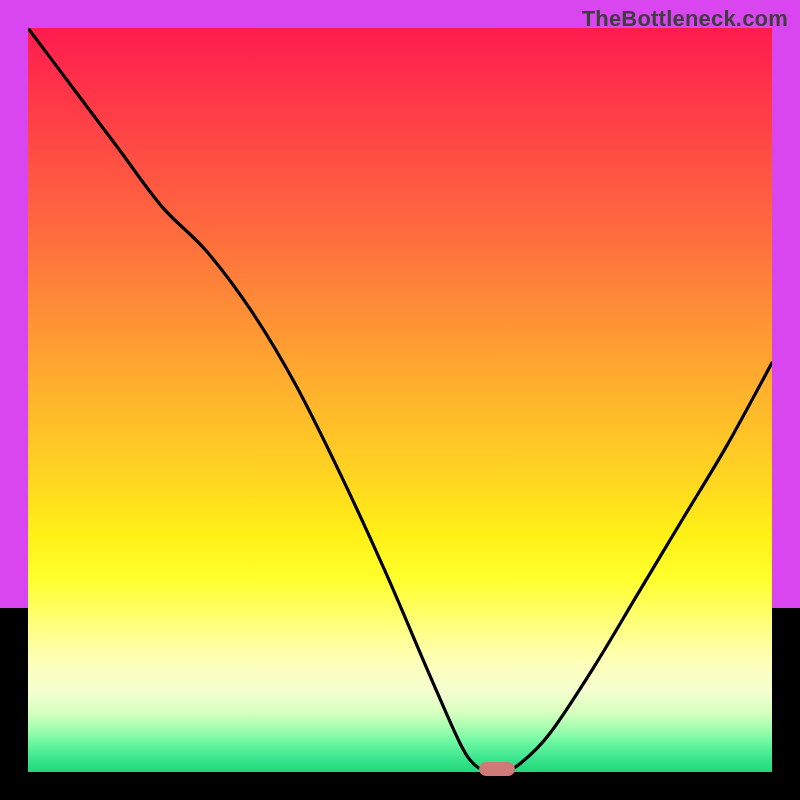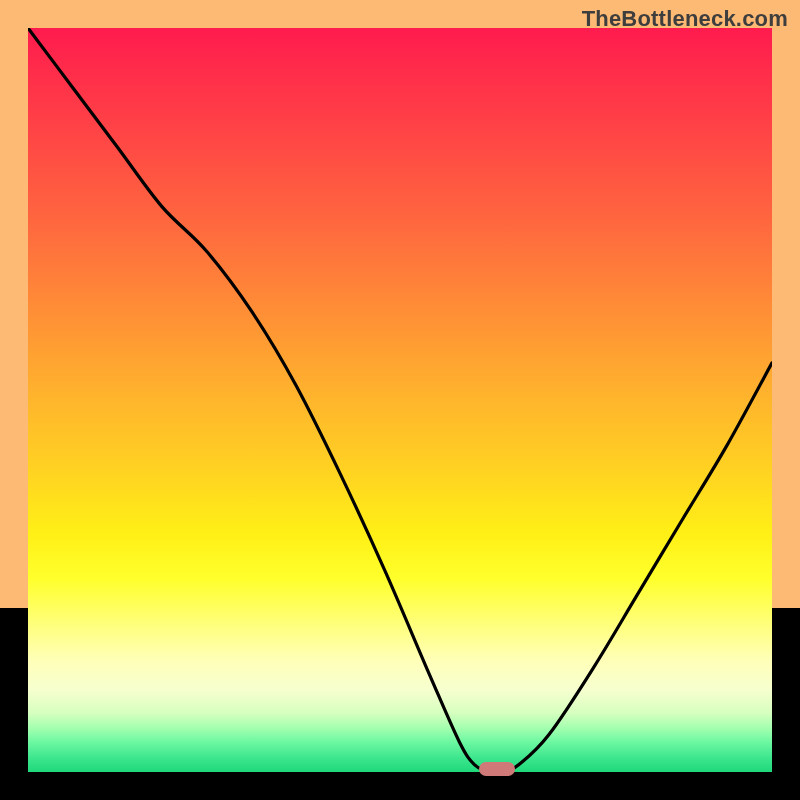--- a/index.html
+++ b/index.html
@@ -8,21 +8,21 @@
     width: 800px;
     height: 800px;
     background: #000;
     overflow: hidden;
     font-family: Arial, Helvetica, sans-serif;
   }
   .frame {
     position: relative;
     width: 800px;
     height: 608px;
-    background: #fdba74;
+    background: #d946ef;
   }
   .plot-area {
     position: absolute;
     left: 28px;
     top: 28px;
     width: 744px;
     height: 744px;
     
     background: linear-gradient(
       to bottom,

